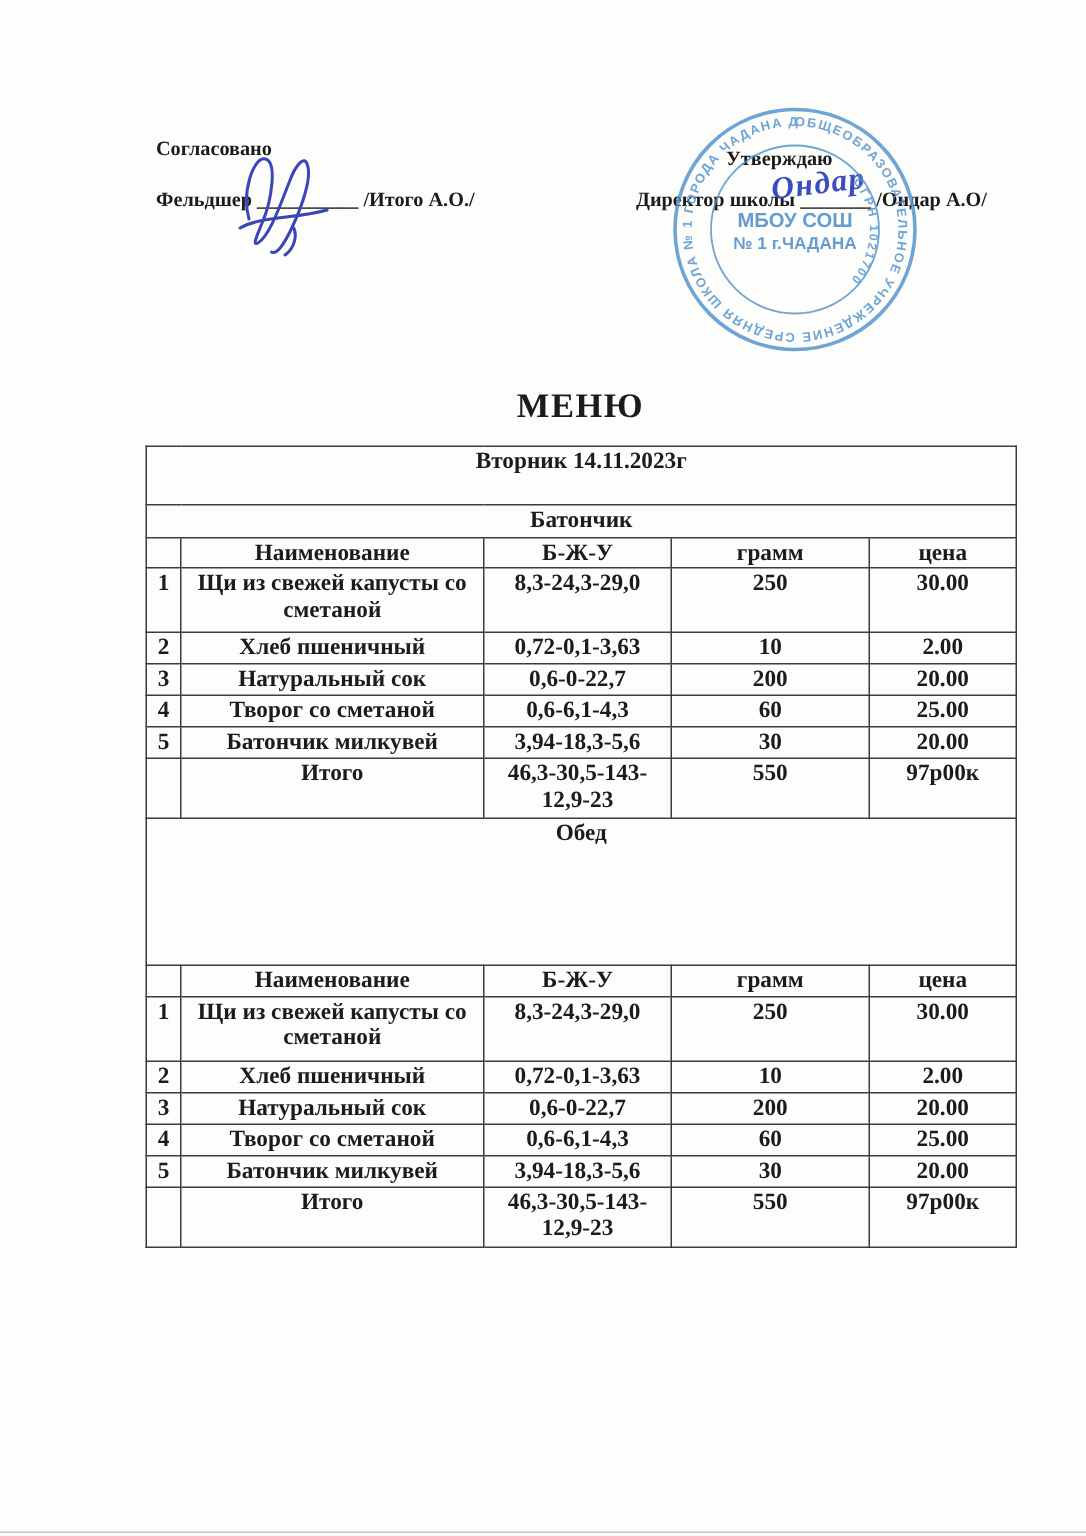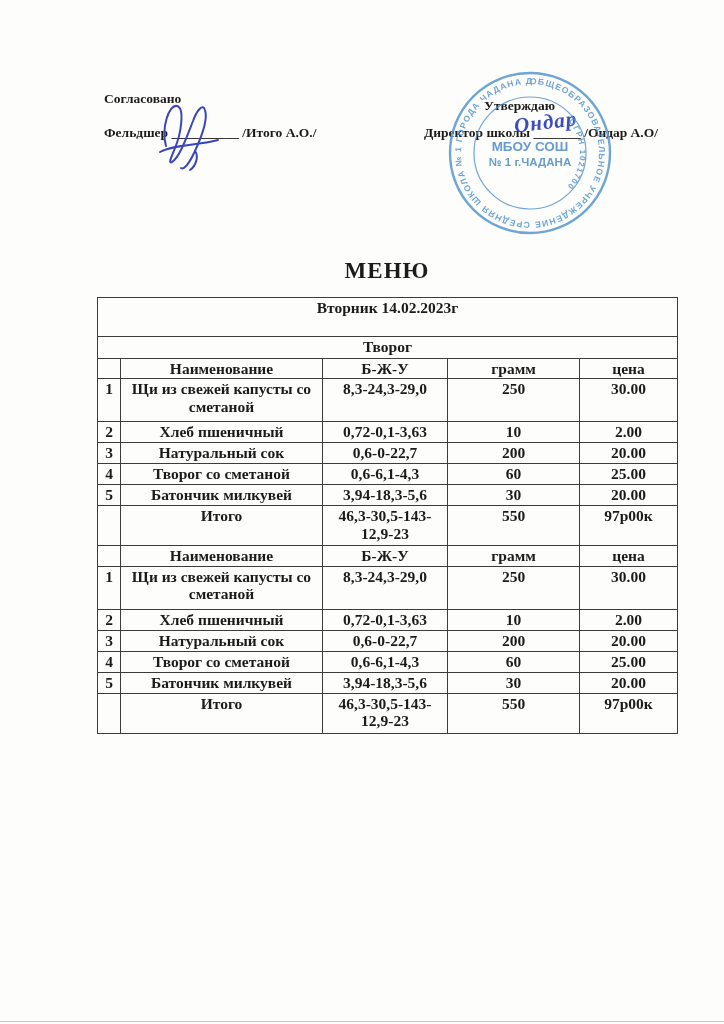--- a/index.html
+++ b/index.html
@@ -95,25 +95,25 @@
   <table id="menu-table">
     <colgroup>
       <col style="width:23px">
         <col style="width:202px">
         <col style="width:125px">
         <col style="width:132px">
         <col style="width:98px">
     </colgroup>
     <tbody>
       <tr class="r-date">
-        <td colspan="5">Вторник 14.02.2023г</td>
+        <td colspan="5">Вторник 14.11.2023г</td>
       </tr>
 
       <tr class="r-sect">
-        <td colspan="5">Творог</td>
+        <td colspan="5">Батончик</td>
       </tr>
       <tr class="r-cols">
         <td></td>
         <td>Наименование</td>
         <td>Б-Ж-У</td>
         <td>грамм</td>
         <td>цена</td>
       </tr>
     </tbody>
     <tbody>
@@ -156,20 +156,23 @@
           <td></td>
           <td>Итого</td>
           <td>46,3-30,5-143-12,9-23</td>
           <td>550</td>
           <td>97р00к</td>
         </tr>
       </tbody>
 
     <tbody>
 
+      <tr class="r-sect-tall">
+        <td colspan="5">Обед</td>
+      </tr>
       <tr class="r-cols">
         <td></td>
         <td>Наименование</td>
         <td>Б-Ж-У</td>
         <td>грамм</td>
         <td>цена</td>
       </tr>
     </tbody>
     <tbody>
         <tr class="row-first">

